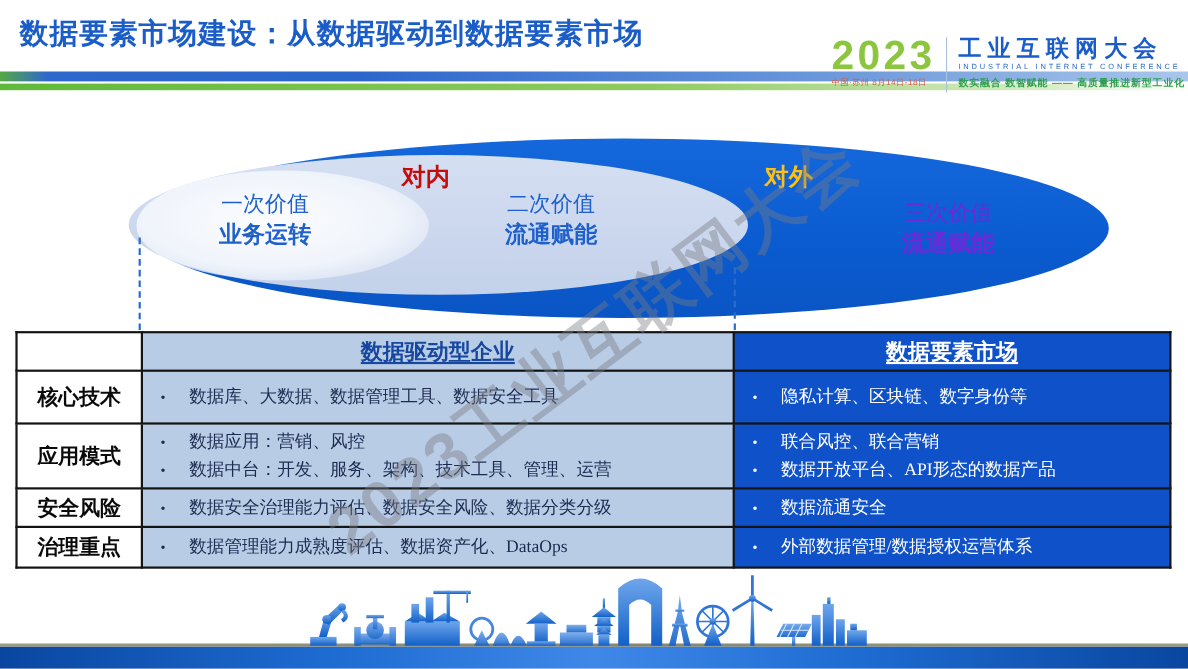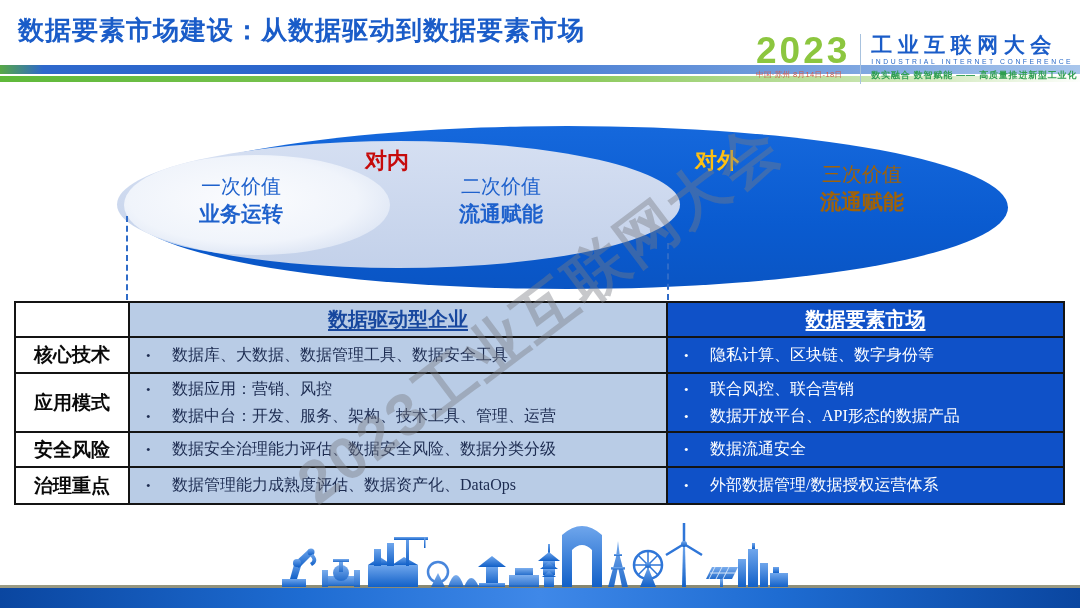--- a/index.html
+++ b/index.html
@@ -43,21 +43,21 @@
     background:radial-gradient(ellipse at 45% 45%, #FBFCFE 0%, #F0F4FB 55%, rgba(235,241,250,0) 100%);
   }
   .lbl{position:absolute;transform:translateX(-50%);font-weight:bold;font-size:22px;white-space:nowrap;z-index:5;}
   .lbl-internal{left:387px;top:146px;color:#C60B0B;font-family:Liberation Mono, monospace;}
   .lbl-external{left:717px;top:146px;color:#FFC011;}
   .stage{position:absolute;transform:translateX(-50%);text-align:center;line-height:28px;z-index:5;white-space:nowrap;}
   .stage .l1{font-size:20px;}
   .stage .l2{font-size:21px;font-weight:bold;}
   .stage-1{left:241px;top:172px;color:#1E61CC;}
   .stage-2{left:501px;top:172px;color:#1E61CC;}
-  .stage-3{left:862px;top:160px;color:#a16207;}
+  .stage-3{left:862px;top:180px;color:#6d28d9;}
   .dash{position:absolute;width:0;border-left:2px dashed #2E6BC8;z-index:4;}
   .dash-left{left:126px;top:216px;height:84px;}
   .dash-right{left:667px;top:243px;height:57px;}
   
   .watermark{
     position:absolute;left:245px;top:274px;width:590px;text-align:center;
     font-size:60px;font-weight:bold;letter-spacing:3px;white-space:nowrap;
     color:rgba(122,124,130,0.42);
     transform:rotate(-37deg);z-index:60;pointer-events:none;
   }
@@ -135,21 +135,21 @@
       <col style="width:114px">
       <col style="width:538px">
       <col style="width:397px">
     </colgroup>
   <tbody>
       <tr style="height:35px">
     <td class="corner"></td>
     <td class="hdr hdr-driven">数据驱动型企业</td>
     <td class="hdr hdr-market">数据要素市场</td>
   </tr>
-  <tr style="height:36px">
+  <tr style="height:48px">
     <td class="rowlbl">核心技术</td>
     <td class="cell-driven">
       <div class="li">
             <span class="dot">•</span>
             <span>数据库、大数据、数据管理工具、数据安全工具</span>
           </div>
     </td>
     <td class="cell-market">
       <div class="li">
             <span class="dot">•</span>

